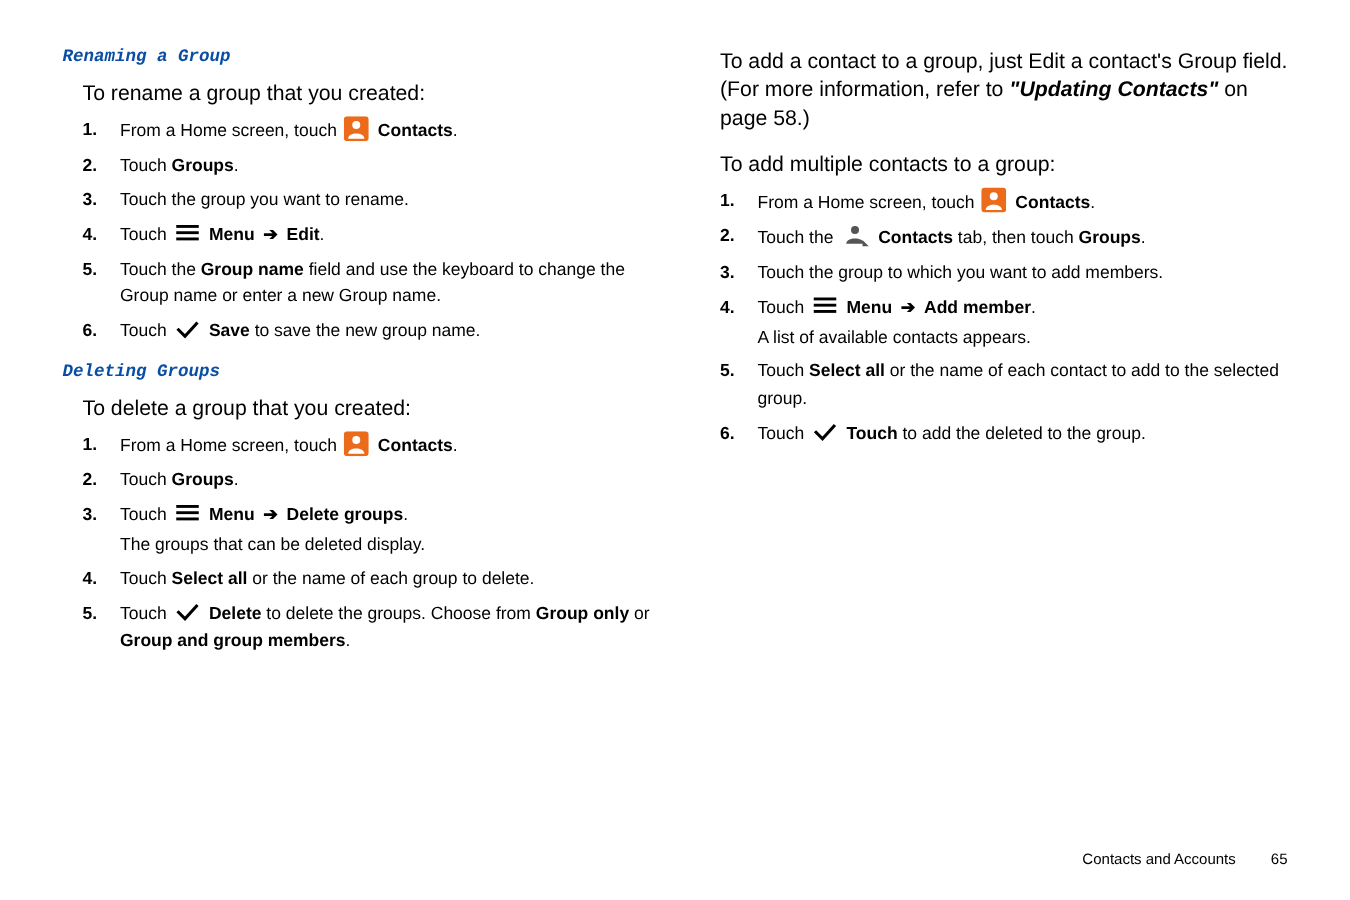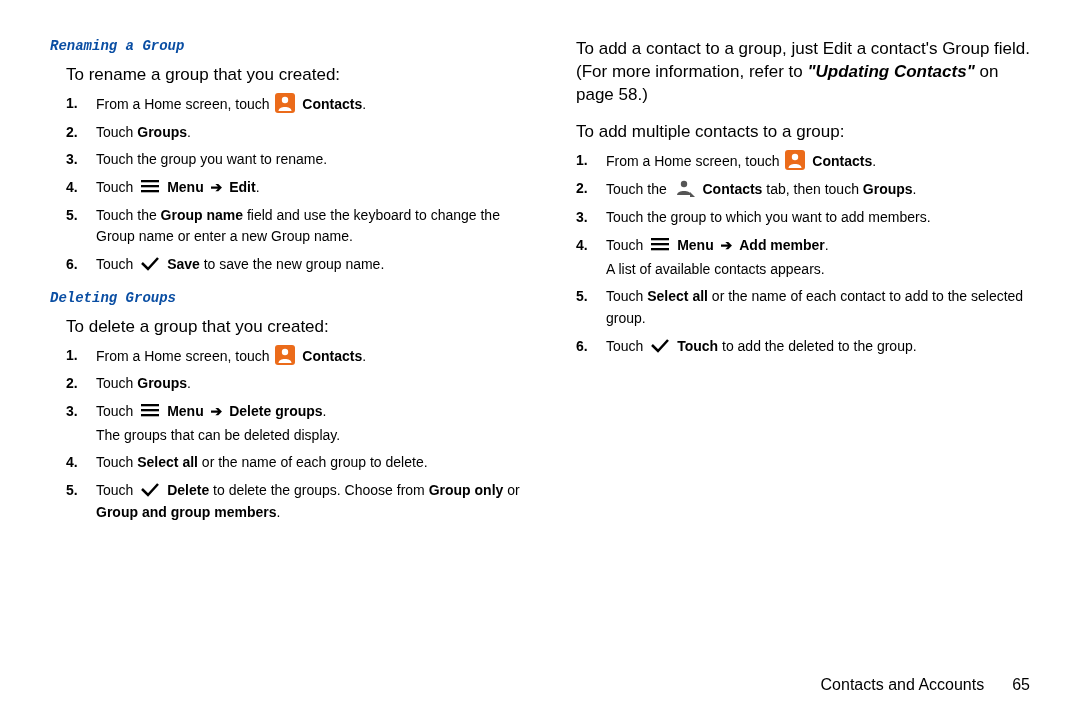--- a/index.html
+++ b/index.html
@@ -97,21 +97,21 @@
   }
   .tab-icon svg { display:block; }
   .arrow {
     font-weight: bold;
     margin: 0 3px;
   }
   .footer {
     position: absolute;
     bottom: 26px;
     right: 50px;
-    font-size: 16px;
+    font-size: 12px;
   }
   .footer .chapter {
     margin-right: 28px;
   }
 </style>
 </head>
 <body>
 
 <div class="page">
   <div class="cols">

